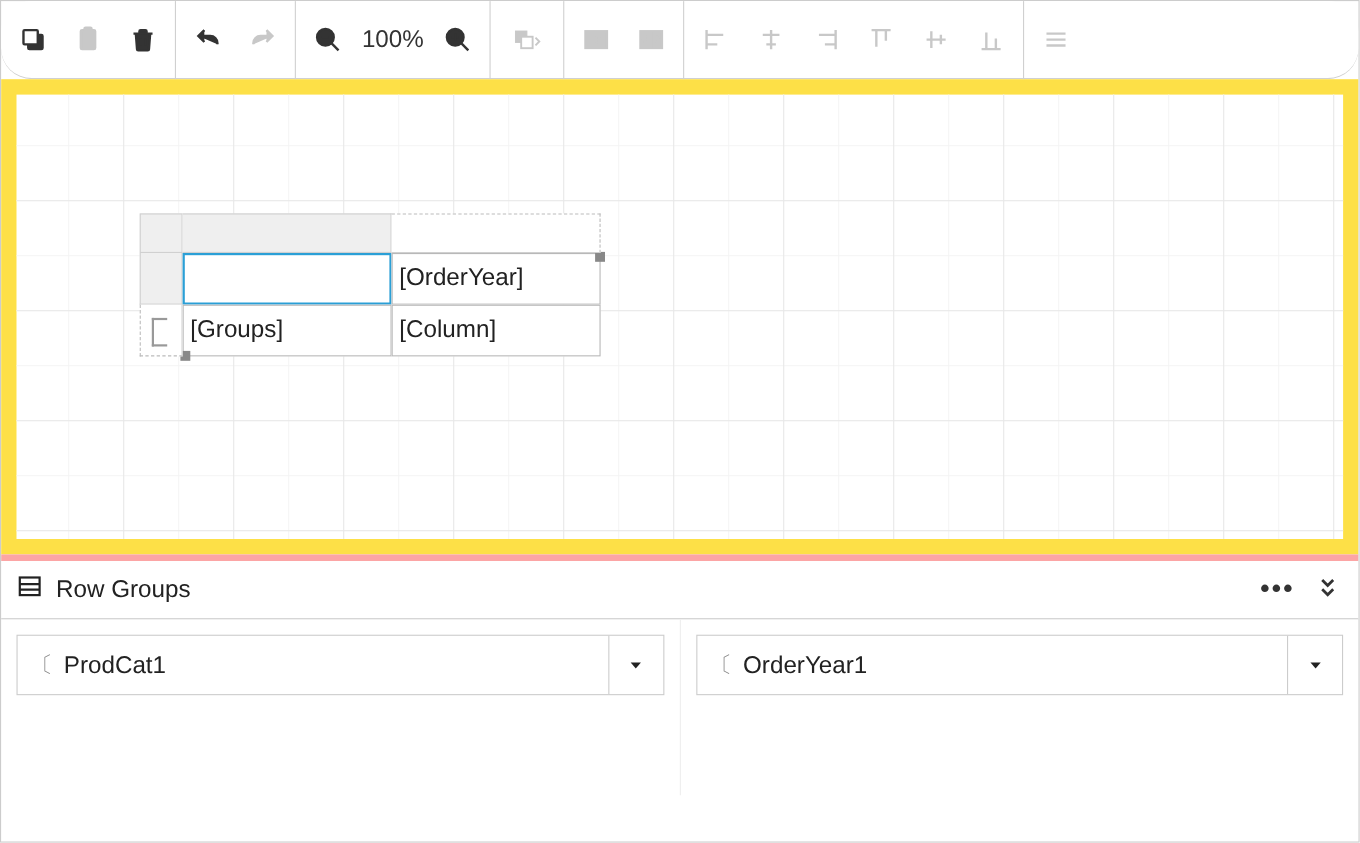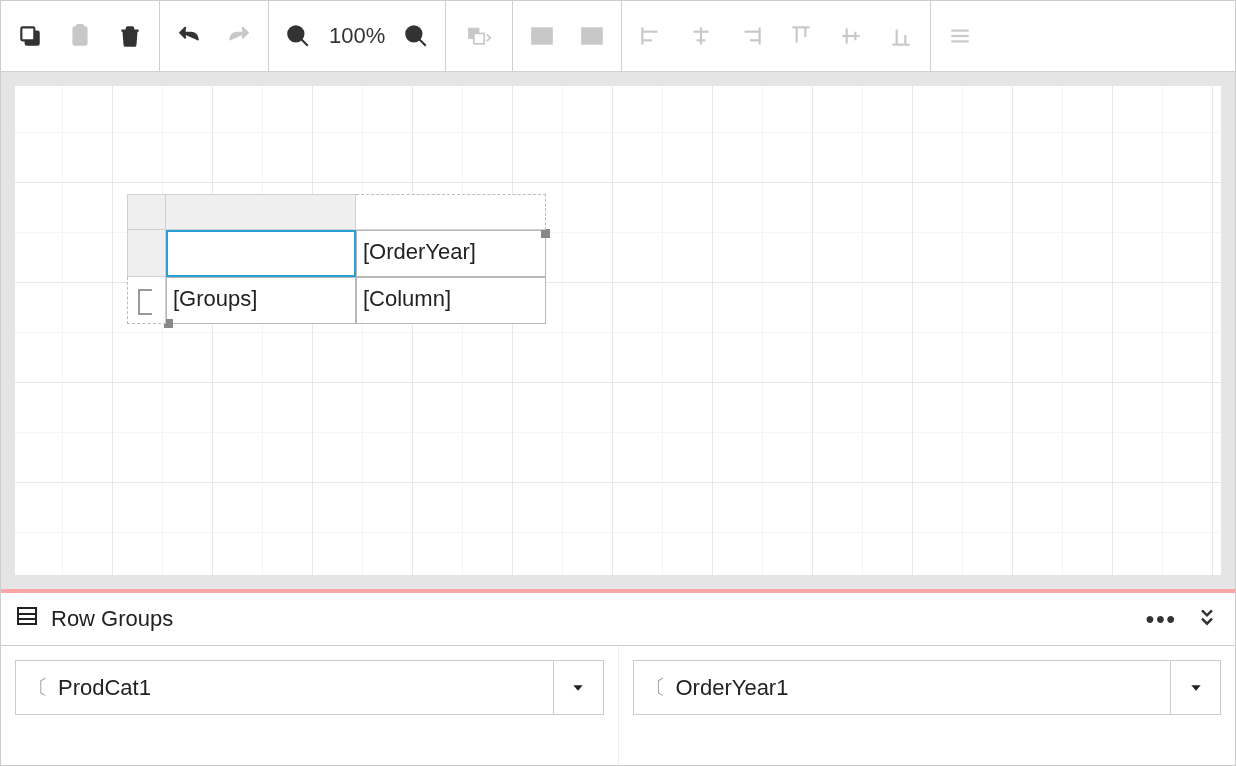--- a/index.html
+++ b/index.html
@@ -1,28 +1,28 @@
 <!DOCTYPE html>
 <html><head>
 <meta charset="utf-8">
 <style>
 * { box-sizing: border-box; margin: 0; padding: 0; }
 body { font-family: "Segoe UI", Arial, sans-serif; background: #fff; width: 1236px; height: 766px; overflow: hidden; border: 1px solid #ccc; }
 
 
-.toolbar { height: 71px; border-bottom: 1px solid #d0d0d0; display: flex; align-items: center; background: #fff; }
+.toolbar { height: 71px; border-bottom: 1px solid #d0d0d0; display: flex; align-items: center; background: #fff; border-radius: 28px; }
 .tb-group { height: 71px; display: flex; align-items: center; justify-content: center; border-right: 1px solid #d0d0d0; padding: 0 4px; }
 .tb-btn { width: 50px; height: 50px; display: flex; align-items: center; justify-content: center; cursor: pointer; border: none; background: transparent; }
 .tb-btn svg { width: 26px; height: 26px; }
 .disabled svg { stroke: #c8c8c8; fill: #c8c8c8; }
 .enabled svg { stroke: #333; fill: #333; }
 .zoom-text { font-size: 22px; color: #333; padding: 0 6px; }
 
 
-.canvas-wrap { background: #e5e5e5; padding: 14px; height: 517px; }
+.canvas-wrap { background: #fde047; padding: 14px; height: 432px; }
 .canvas { background: #fff; width: 100%; height: 100%; position: relative; 
   background-image: 
     linear-gradient(#e8e8e8 1px, transparent 1px),
     linear-gradient(90deg, #e8e8e8 1px, transparent 1px),
     linear-gradient(#f4f4f4 1px, transparent 1px),
     linear-gradient(90deg, #f4f4f4 1px, transparent 1px);
   background-size: 100px 100px, 100px 100px, 50px 50px, 50px 50px;
   background-position: -3px -4px, -3px -4px, -3px -4px, -3px -4px;
 }
 
@@ -37,21 +37,21 @@
 .row-group-side::before { content:""; position:absolute; left:10px; top:12px; width:12px; height:22px; border-left:2px solid #999; border-top:2px solid #999; border-bottom:2px solid #999; }
 .cell { height: 47px; background: #fff; border: 1px solid #b8b8b8; font-size: 22px; padding: 8px 6px; color: #222; }
 .cell.selected { border: 2px solid #2a9fd6; outline: none; }
 .cell.colhead { border-top: 1px solid #b8b8b8; }
 .matrix-table { border-collapse: collapse; }
 .matrix-table td { padding: 0; vertical-align: top; }
 .resize-dot-tr { position:absolute; top:-3px; right:-3px; width:9px; height:9px; background:#888; }
 .resize-dot-bl { position:absolute; bottom:-3px; left:-3px; width:9px; height:9px; background:#888; }
 
 
-.groups-panel { border-top: 4px solid #fca5a5; }
+.groups-panel { border-top: 6px solid #fca5a5; }
 .groups-header { height: 53px; display: flex; align-items: center; border-bottom: 1px solid #ccc; }
 .gh-side { flex: 1; display: flex; align-items: center; padding-left: 14px; gap: 12px; font-size: 22px; color: #222; }
 .gh-icons { padding-right: 18px; display: flex; gap: 20px; align-items: center; }
 
 .groups-body { display: flex; height: 160px; }
 .gb-col { flex: 1; padding: 14px; border-right: 1px solid #eee; }
 .gb-col:last-child { border-right: none; }
 .group-item { height: 55px; border: 1px solid #ccc; display: flex; align-items: center; position: relative; }
 .group-item-main { flex: 1; display: flex; align-items: center; padding-left: 12px; gap: 10px; font-size: 22px; color: #222; }
 .group-item-dd { width: 50px; height: 100%; border-left: 1px solid #ccc; display: flex; align-items: center; justify-content: center; cursor: pointer; }

